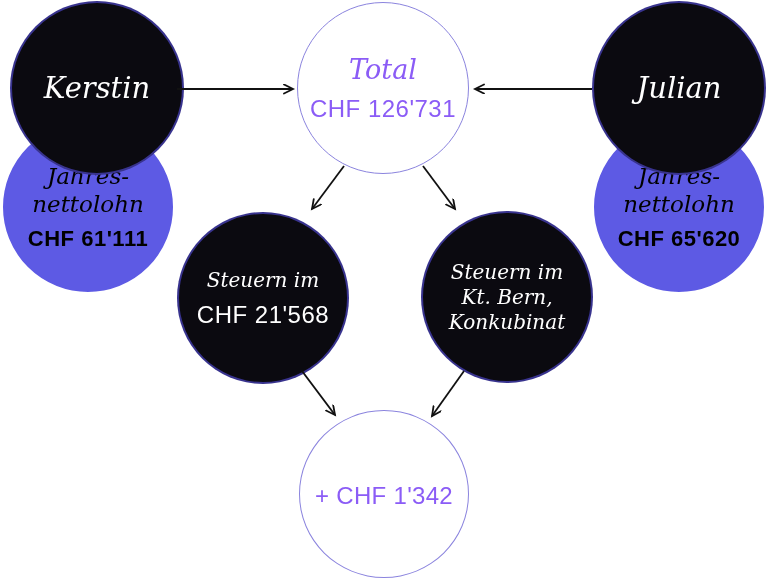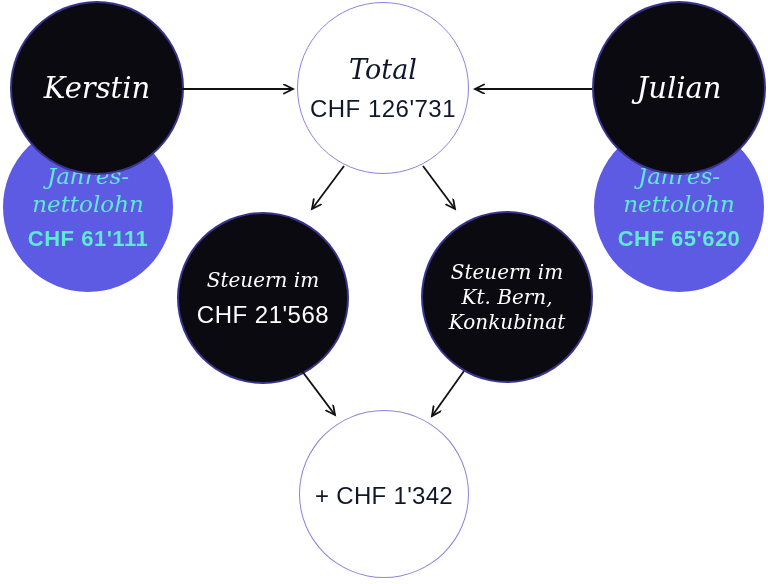--- a/index.html
+++ b/index.html
@@ -31,27 +31,27 @@
   }
   .node--black {
     background: #0b0a10;
     border: 2px solid rgba(82, 74, 210, 0.65);
     color: #ffffff;
     z-index: 3;
   }
   .node--blue {
     background: #5d5ae4;
     border: 2px solid #ffffff;
-    color: #5eead4;
+    color: #000000;
     z-index: 2;
   }
   .node--outline {
     background: #ffffff;
     border: 1.5px solid #8b84de;
-    color: #0f172a;
+    color: #8b5cf6;
     z-index: 1;
   }
   .serif-label {
     font-family: "DejaVu Serif", serif;
     font-style: italic;
     line-height: 1.2;
   }
   .serif-label .line { display: block; }
   .amount {
     font-family: "Liberation Sans", "DejaVu Sans", sans-serif;

